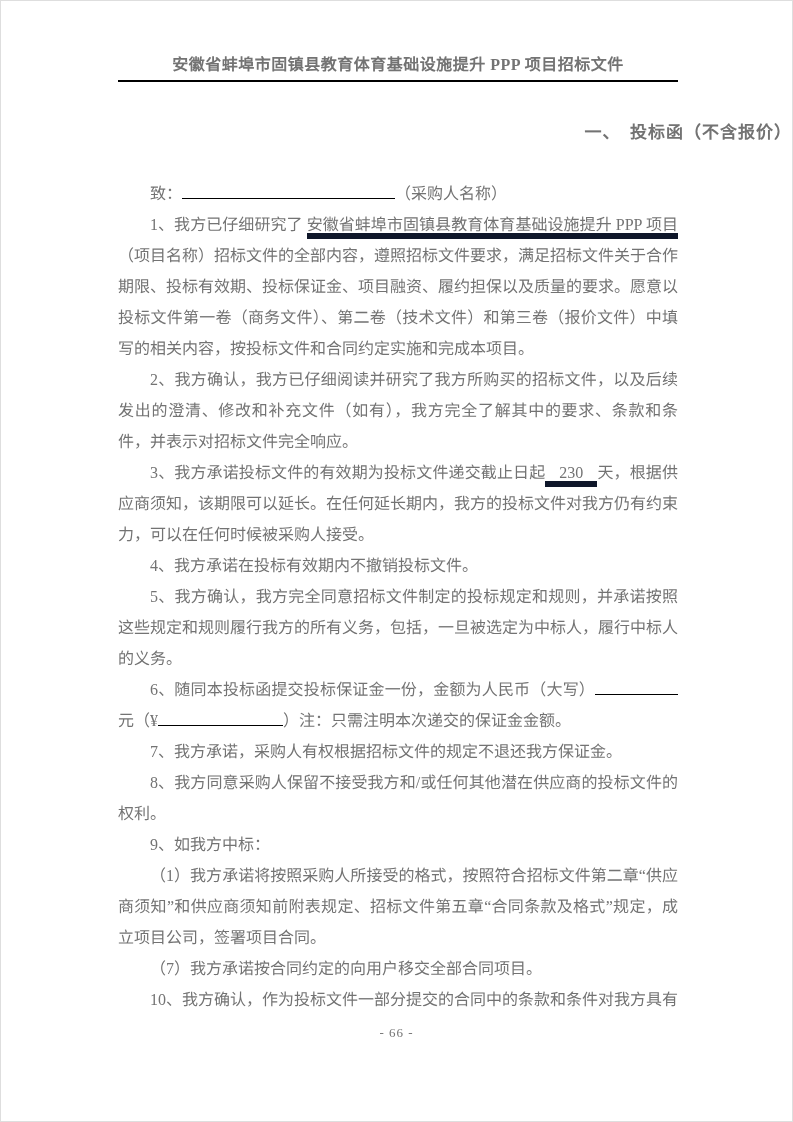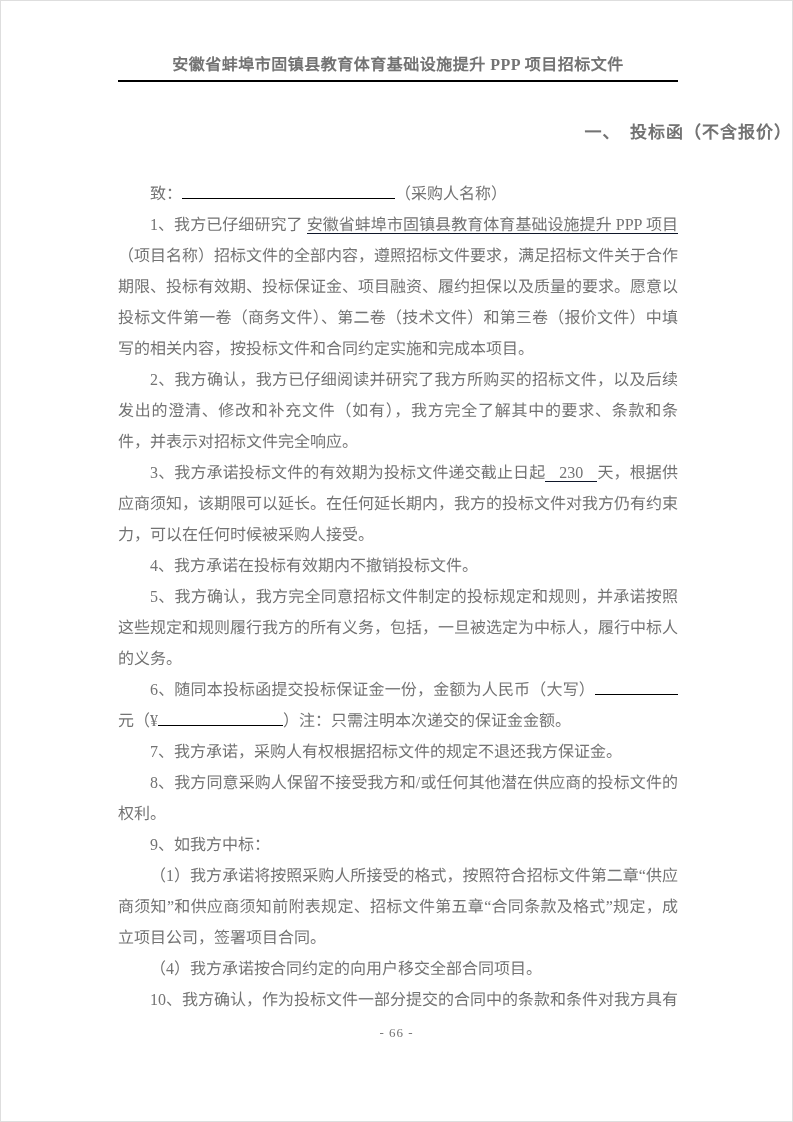--- a/index.html
+++ b/index.html
@@ -48,21 +48,21 @@
     width: 560px;
     font-size: 16px;
     line-height: 31px;
     text-align: justify;
   }
   .para {
     margin: 0;
     text-indent: 2em;
   }
   .u {
-    border-bottom: 1px solid #0f172a;
+    border-bottom: 6px solid #0f172a;
   }
   .blank-line {
     display: inline-block;
     border-bottom: 1px solid #000000;
     height: 0.95em;
     vertical-align: baseline;
   }
   .page-footer {
     position: absolute;
     top: 1024px;
@@ -87,19 +87,19 @@
       <p class="para"><span>1、我方已仔细研究了 </span><span class="u">安徽省蚌埠市固镇县教育体育基础设施提升 PPP 项目</span><span>（项目名称）招标文件的全部内容，遵照招标文件要求，满足招标文件关于合作期限、投标有效期、投标保证金、项目融资、履约担保以及质量的要求。愿意以投标文件第一卷（商务文件）、第二卷（技术文件）和第三卷（报价文件）中填写的相关内容，按投标文件和合同约定实施和完成本项目。</span></p>
       <p class="para"><span>2、我方确认，我方已仔细阅读并研究了我方所购买的招标文件，以及后续发出的澄清、修改和补充文件（如有），我方完全了解其中的要求、条款和条件，并表示对招标文件完全响应。</span></p>
       <p class="para"><span>3、我方承诺投标文件的有效期为投标文件递交截止日起</span><span class="u" style="padding: 0px 14px;">230</span><span>天，根据供应商须知，该期限可以延长。在任何延长期内，我方的投标文件对我方仍有约束力，可以在任何时候被采购人接受。</span></p>
       <p class="para"><span>4、我方承诺在投标有效期内不撤销投标文件。</span></p>
       <p class="para"><span>5、我方确认，我方完全同意招标文件制定的投标规定和规则，并承诺按照这些规定和规则履行我方的所有义务，包括，一旦被选定为中标人，履行中标人的义务。</span></p>
       <p class="para"><span>6、随同本投标函提交投标保证金一份，金额为人民币（大写）</span><span class="blank-line" style="width: 83px;"></span><span>元（¥</span><span class="blank-line" style="width: 125px;"></span><span>）注：只需注明本次递交的保证金金额。</span></p>
       <p class="para"><span>7、我方承诺，采购人有权根据招标文件的规定不退还我方保证金。</span></p>
       <p class="para"><span>8、我方同意采购人保留不接受我方和/或任何其他潜在供应商的投标文件的权利。</span></p>
       <p class="para"><span>9、如我方中标：</span></p>
       <p class="para"><span>（1）我方承诺将按照采购人所接受的格式，按照符合招标文件第二章“供应商须知”和供应商须知前附表规定、招标文件第五章“合同条款及格式”规定，成立项目公司，签署项目合同。</span></p>
-      <p class="para"><span>（4）我方承诺按合同约定的向用户移交全部合同项目。</span></p>
+      <p class="para"><span>（7）我方承诺按合同约定的向用户移交全部合同项目。</span></p>
       <p class="para"><span>10、我方确认，作为投标文件一部分提交的合同中的条款和条件对我方具有</span></p>
     </div>
 
   <div class="page-footer">- 66 -</div>
 
 </div>
 
 </body></html>

